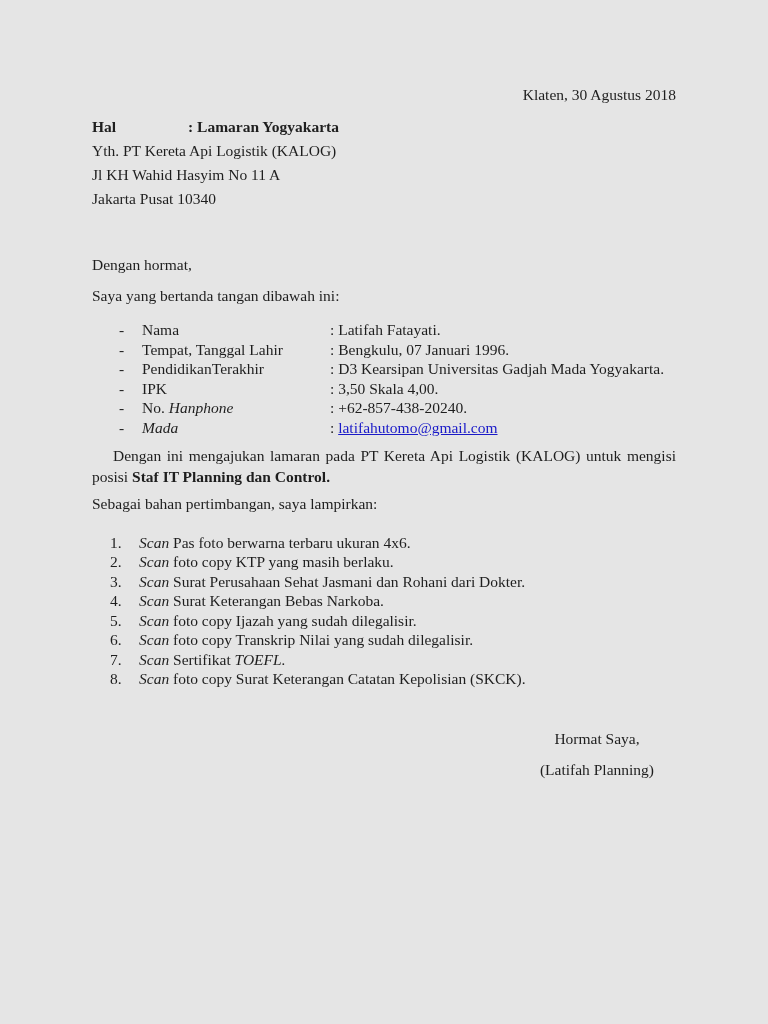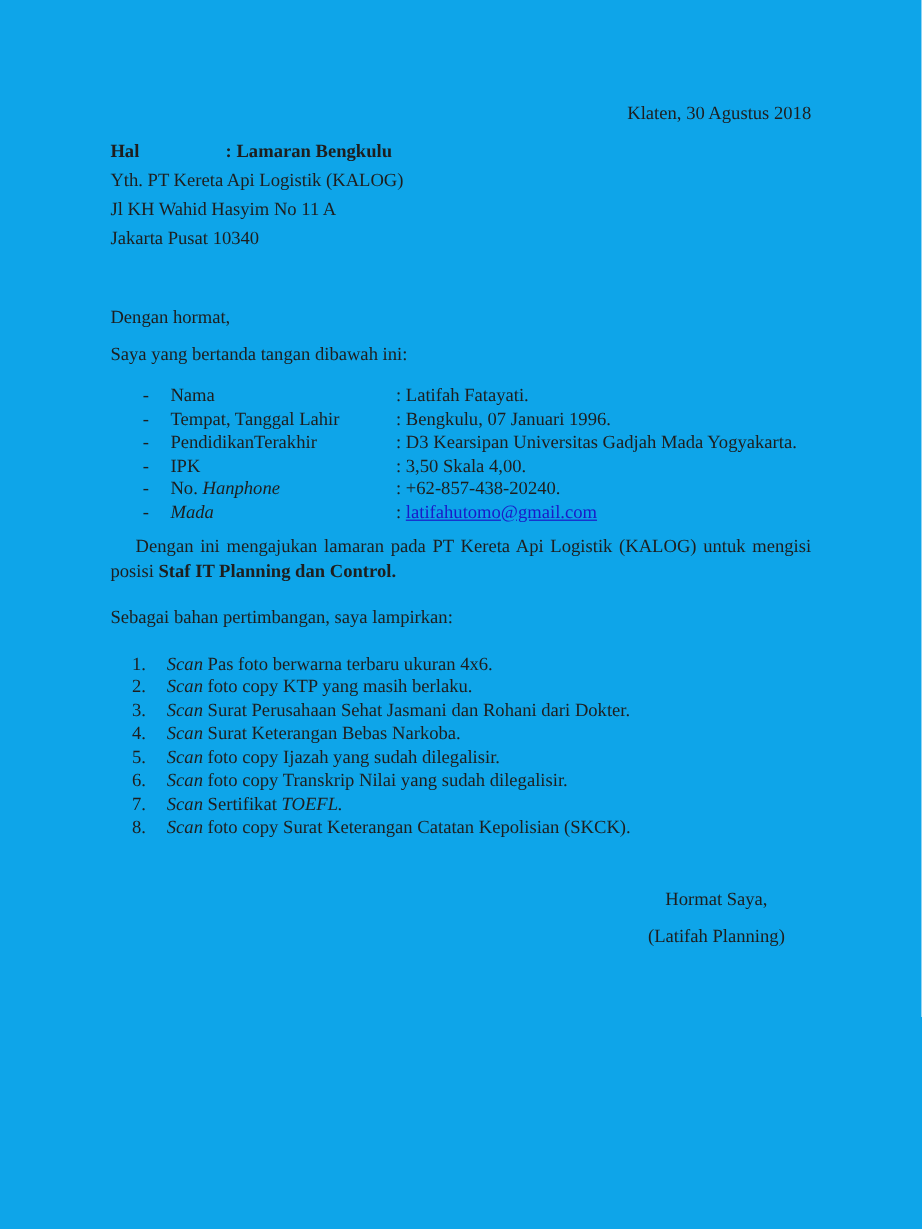--- a/index.html
+++ b/index.html
@@ -1,20 +1,20 @@
 <!DOCTYPE html>
 <html><head>
 <meta charset="utf-8">
 <style>
   html, body { margin: 0; padding: 0; background: #ffffff; }
   .page {
     position: relative;
     width: 768px;
     height: 1024px;
-    background: #0ea5e9;
+    background: #e5e5e5;
     font-family: "Liberation Serif", "DejaVu Serif", serif;
     font-size: 15.5px;
     color: #1e1e1e;
     overflow: hidden;
   }
   .content {
     position: absolute;
     left: 92px;
     top: 0;
     width: 584px;
@@ -39,21 +39,21 @@
   .pd-label { width: 188px; flex: 0 0 188px; }
   .pd-value { flex: 1; }
 
   .para-justify {
     line-height: 21px;
     text-align: justify;
     text-indent: 21px;
   }
   .para-apply { margin-top: 8px; }
 
-  .attach-intro { margin-top: 17px; line-height: 21px; }
+  .attach-intro { margin-top: 6px; line-height: 21px; }
 
   .attach-list { margin-top: 18.5px; }
   .attach-row { display: flex; line-height: 19.5px; padding-left: 18px; }
   .at-num { width: 29px; flex: 0 0 29px; }
   .at-text { flex: 1; }
 
   .closing-para { margin-top: 4.5px; }
 
   .signature-block {
     margin-top: 39px;
@@ -71,21 +71,21 @@
 </head>
 <body>
 
 <div class="page">
   <div class="content">
 
     <p class="date-line">Klaten, 30 Agustus 2018</p>
 
     <div class="subject-row">
       <span class="subject-label">Hal</span>
-      <span class="subject-value">: Lamaran Bengkulu</span>
+      <span class="subject-value">: Lamaran Yogyakarta</span>
     </div>
 
     <p class="recipient-line">Yth. PT Kereta Api Logistik (KALOG)</p>
     <p class="recipient-line">Jl KH Wahid Hasyim No 11 A</p>
     <p class="recipient-line">Jakarta Pusat 10340</p>
 
     <p class="salutation">Dengan hormat,</p>
 
     <p class="opening">Saya yang bertanda tangan dibawah ini:</p>
 

